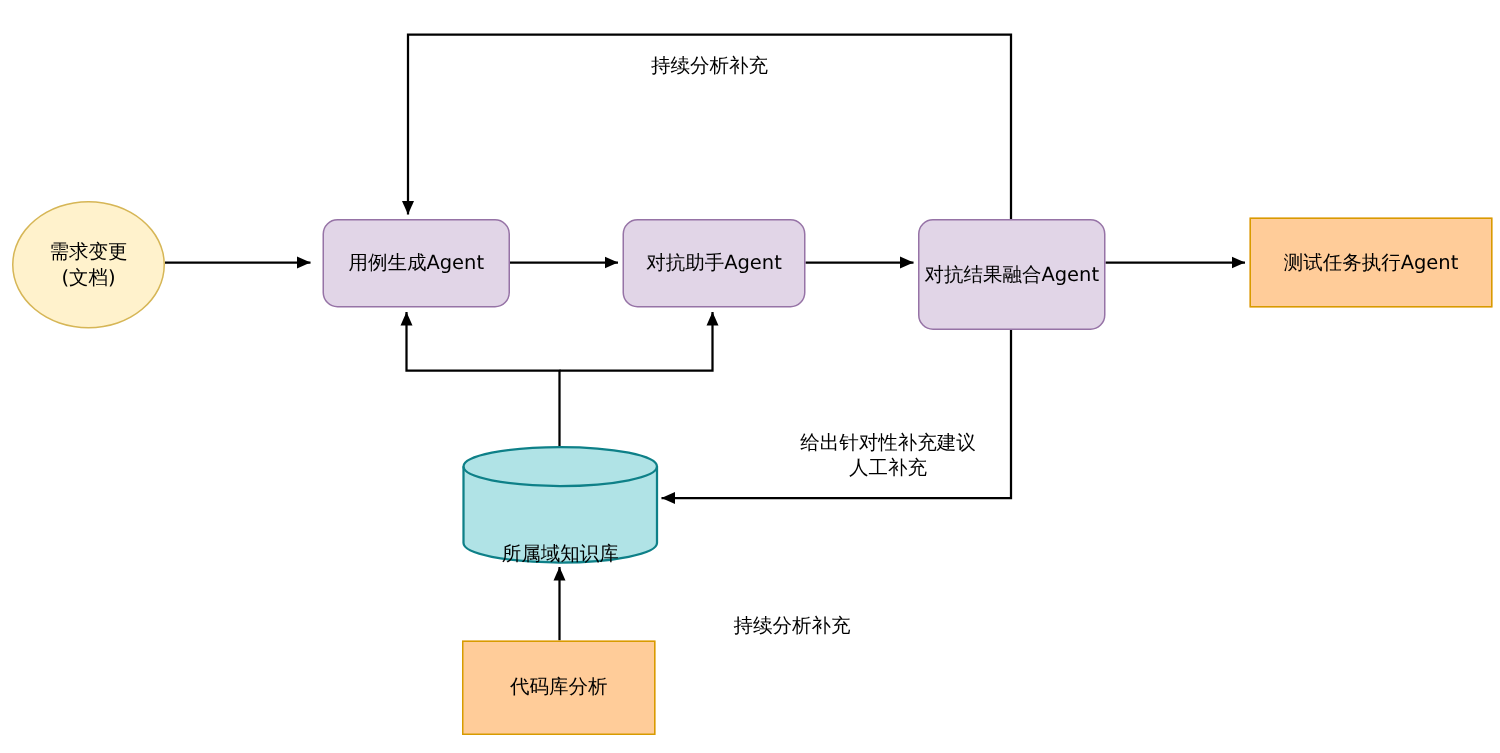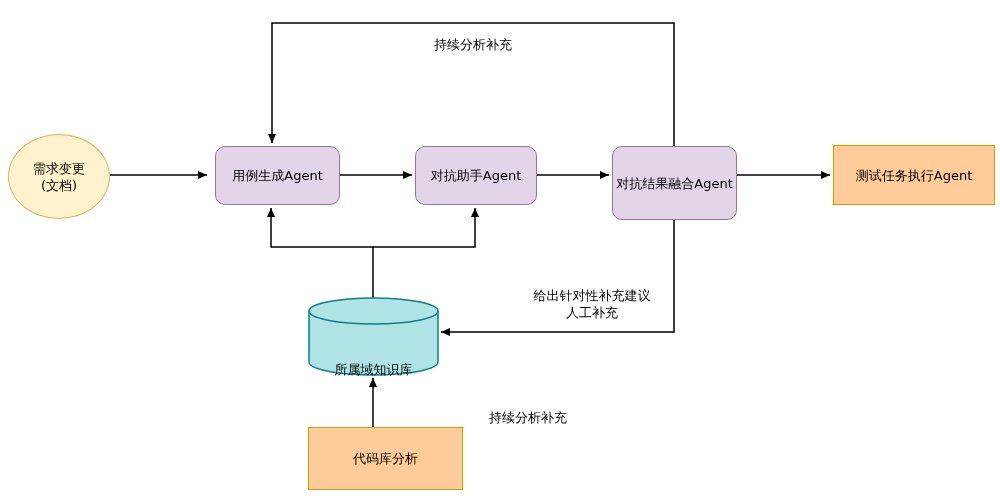--- a/index.html
+++ b/index.html
@@ -61,21 +61,21 @@
   </div>
 
   <div class="node exec" style="left:833px;top:145px;width:162px;height:60px;">
     <span>测试任务执行Agent</span>
   </div>
 
   <div class="cyl-label" style="left:309px;top:329px;width:129px;">
     <div>所属域知识库</div>
   </div>
 
-  <div class="node exec" style="left:308px;top:427px;width:155px;height:63px;text-align:right;">
+  <div class="node exec" style="left:308px;top:427px;width:129px;height:63px;text-align:right;">
     <span>代码库分析</span>
   </div>
 
   <div class="free-label" style="left:323px;top:36px;width:300px;">
     <div>持续分析补充</div>
   </div>
 
   <div class="free-label" style="left:492px;top:287px;width:200px;">
     <div>给出针对性补充建议</div>
     <div>人工补充</div>

